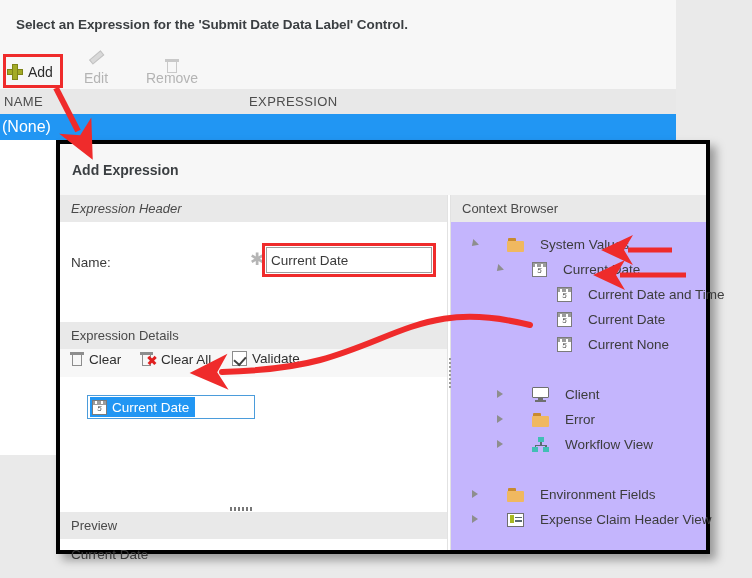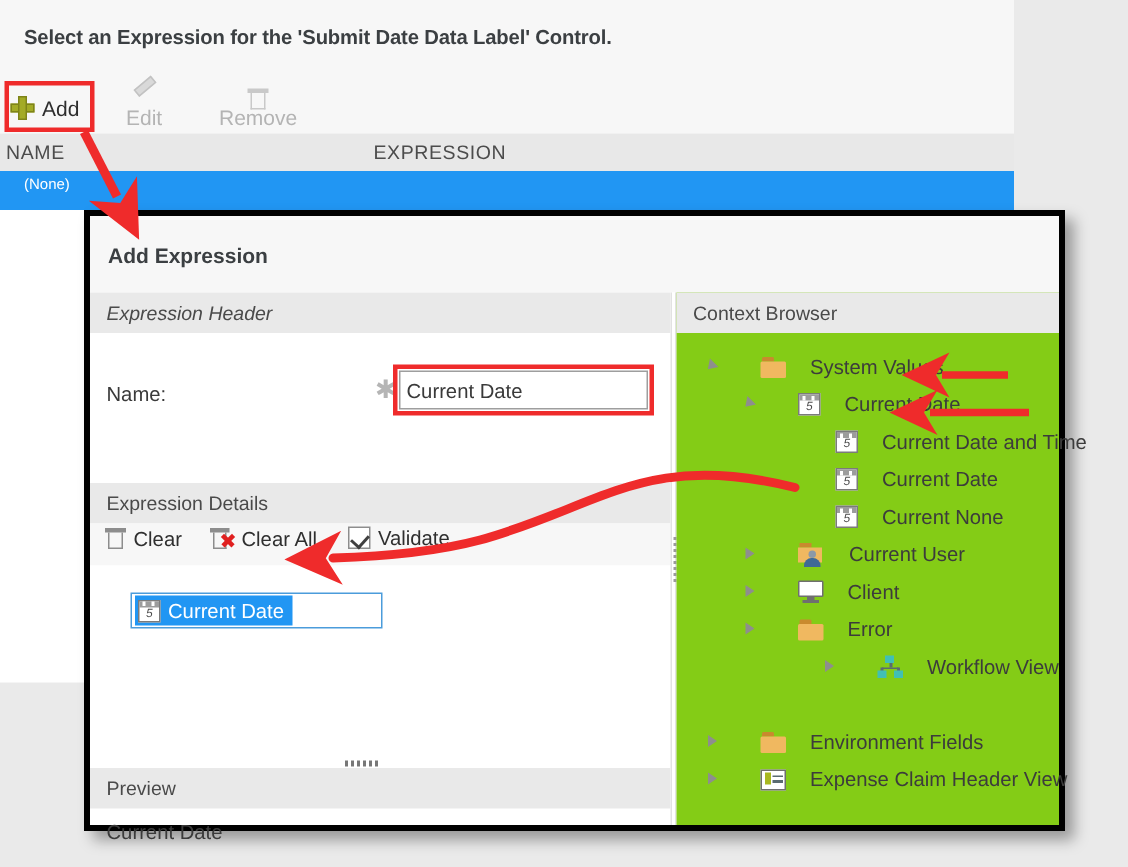--- a/index.html
+++ b/index.html
@@ -63,40 +63,40 @@
   .icn-check{width:15px;height:15px;position:relative;display:inline-block;
     border:1.5px solid #8d8d8d;box-sizing:border-box;background:#fff;}
   .icn-check:after{content:"";position:absolute;left:3px;top:2px;width:6px;height:9px;
     border:solid #404040;border-width:0 2.2px 2.2px 0;transform:rotate(42deg);}
 
   
   #bg-grid-head{position:absolute;left:0;top:89px;width:676px;height:25px;background:#e8e8e8;}
   #gh-name{position:absolute;left:4px;top:94px;font-size:13px;color:#4c4c4c;letter-spacing:.4px;}
   #gh-expr{position:absolute;left:249px;top:94px;font-size:13px;color:#4c4c4c;letter-spacing:.4px;}
   #bg-grid-row{position:absolute;left:0;top:114px;width:676px;height:26px;background:#2196f3;}
-  #gr-none{position:absolute;left:16px;top:118px;font-size:10px;color:#ffffff;}
+  #gr-none{position:absolute;left:2px;top:118px;font-size:16px;color:#ffffff;}
 
   
   #annot{position:absolute;left:0;top:0;width:752px;height:578px;pointer-events:none;}
 
   
   #dialog{
     position:absolute;left:56px;top:140px;width:654px;height:414px;
     background:#ffffff;border:4px solid #000000;box-sizing:border-box;
     box-shadow:6px 6px 9px rgba(0,0,0,.35);
   }
   #dlg-title{
     position:absolute;left:0;top:0;width:646px;height:51px;background:#f7f7f7;
     display:flex;align-items:center;
   }
   #dlg-title span{margin-left:12px;font-size:14px;font-weight:bold;color:#3b3f42;}
 
   
   #pane-left{position:absolute;left:0;top:51px;width:387px;height:355px;background:#ffffff;}
-  #pane-right{position:absolute;left:391px;top:51px;width:255px;height:355px;background:#84cc16;}
+  #pane-right{position:absolute;left:391px;top:51px;width:255px;height:355px;background:#c4b5fd;}
   #splitter{position:absolute;left:387px;top:51px;width:4px;height:355px;background:#ffffff;
             border-left:1px solid #e2e2e2;border-right:1px solid #e2e2e2;box-sizing:border-box;}
   #splitter .grip{position:absolute;left:1px;top:163px;width:2px;height:30px;
             background:repeating-linear-gradient(to bottom,#9a9a9a 0 2px,transparent 2px 4px);}
 
   .sect-head{
     position:absolute;left:0;width:100%;height:27px;background:#e9e9e9;
     display:flex;align-items:center;
   }
   .sect-head span{margin-left:11px;font-size:13px;color:#4a4a4a;}
@@ -376,32 +376,20 @@
           <span class="twist none"></span>
           <span style="flex: 0 0 6px;"></span>
           <span class="icn-cal ico">
             <i class="top"></i>
             <i class="d1"></i>
             <i class="d2"></i>
             <i class="num">5</i>
           </span>
           <span class="lbl">Current None</span>
         </div>
-        <div class="tnode" style="top: 135px;">
-          <span style="flex: 0 0 33px;"></span>
-          <span class="twist closed"></span>
-          <span style="flex: 0 0 6px;"></span>
-          <span class="icn-folderuser ico">
-            <i class="tab"></i>
-            <i class="body"></i>
-            <i class="head"></i>
-            <i class="torso"></i>
-          </span>
-          <span class="lbl">Current User</span>
-        </div>
         <div class="tnode" style="top: 160px;">
           <span style="flex: 0 0 33px;"></span>
           <span class="twist closed"></span>
           <span style="flex: 0 0 6px;"></span>
           <span class="icn-monitor ico">
             <i class="scr"></i>
             <i class="st"></i>
             <i class="bs"></i>
           </span>
           <span class="lbl">Client</span>
@@ -409,21 +397,21 @@
         <div class="tnode" style="top: 185px;">
           <span style="flex: 0 0 33px;"></span>
           <span class="twist closed"></span>
           <span style="flex: 0 0 6px;"></span>
           <span class="icn-folder ico">
             <i class="tab"></i>
             <i class="body"></i>
           </span>
           <span class="lbl">Error</span>
         </div>
-        <div class="tnode" style="top: 210px; justify-content: flex-end;">
+        <div class="tnode" style="top: 210px;">
           <span style="flex: 0 0 33px;"></span>
           <span class="twist closed"></span>
           <span style="flex: 0 0 6px;"></span>
           <span class="icn-wf ico">
             <i class="n n1"></i>
             <i class="v"></i>
             <i class="h"></i>
             <i class="v2"></i>
             <i class="v3"></i>
             <i class="n n2"></i>

